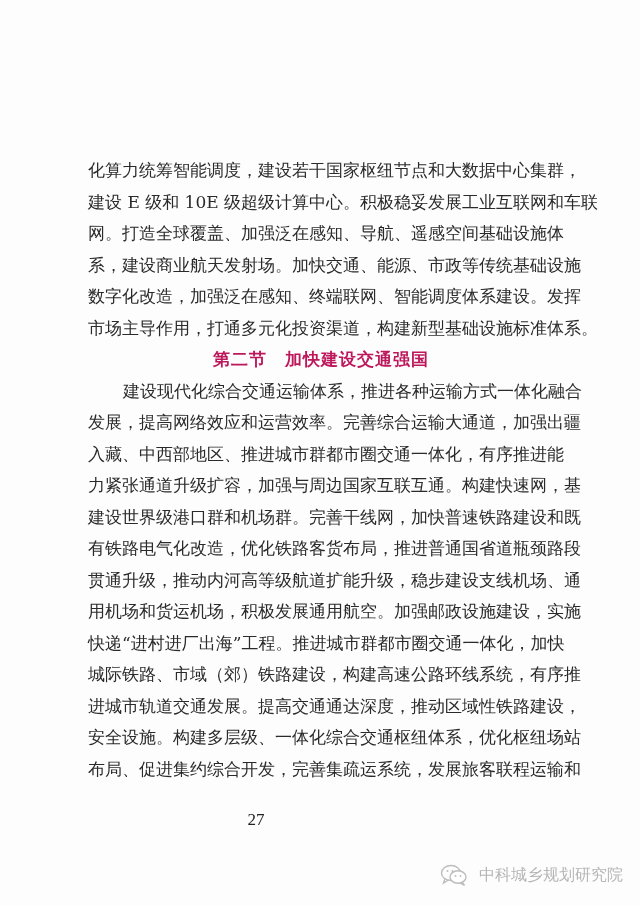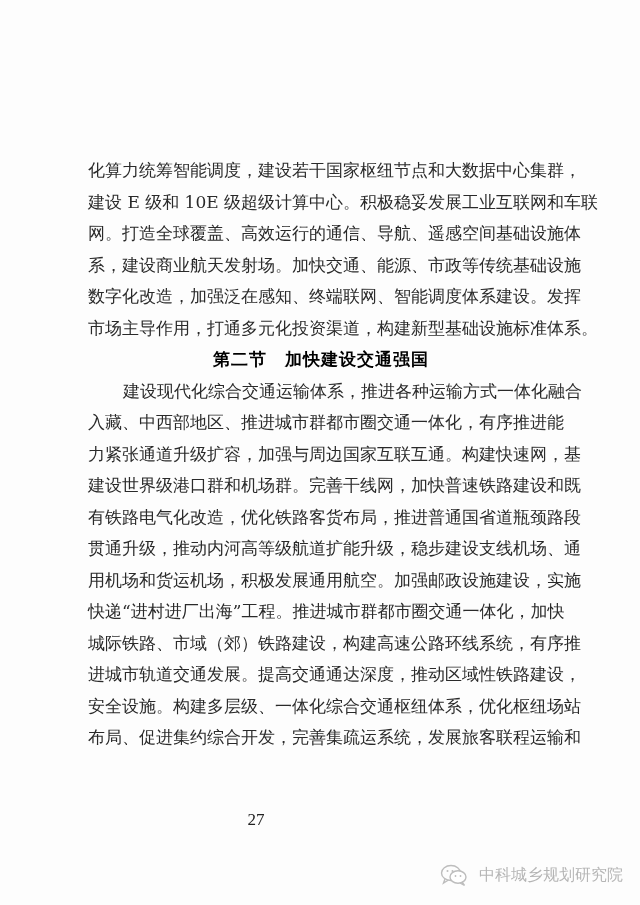--- a/index.html
+++ b/index.html
@@ -40,21 +40,21 @@
     .line.indent {
       padding-left: 35px;
     }
     .heading {
       height: 31.5px;
       line-height: 31.5px;
       font-size: 17px;
       font-weight: bold;
       text-align: center;
       white-space: pre;
-      color: #000000;
+      color: #be185d;
       font-family: "DejaVu Sans", "Liberation Sans", sans-serif;
       letter-spacing: 1px;
     }
     .page-number {
       position: absolute;
       left: 0;
       width: 512px;
       top: 810px;
       text-align: center;
       font-size: 17px;
@@ -86,30 +86,31 @@
 </head>
 <body>
 
 <div class="page">
 
   <div class="body-text">
 
     <div>
       <div class="line">化算力统筹智能调度，建设若干国家枢纽节点和大数据中心集群，</div>
       <div class="line">建设 E 级和 10E 级超级计算中心。积极稳妥发展工业互联网和车联</div>
-      <div class="line">网。打造全球覆盖、高效运行的通信、导航、遥感空间基础设施体</div>
+      <div class="line">网。打造全球覆盖、加强泛在感知、导航、遥感空间基础设施体</div>
       <div class="line">系，建设商业航天发射场。加快交通、能源、市政等传统基础设施</div>
       <div class="line">数字化改造，加强泛在感知、终端联网、智能调度体系建设。发挥</div>
       <div class="line">市场主导作用，打通多元化投资渠道，构建新型基础设施标准体系。</div>
     </div>
 
     <div class="heading">第二节　加快建设交通强国</div>
 
     <div>
       <div class="line indent">建设现代化综合交通运输体系，推进各种运输方式一体化融合</div>
+      <div class="line">发展，提高网络效应和运营效率。完善综合运输大通道，加强出疆</div>
       <div class="line">入藏、中西部地区、推进城市群都市圈交通一体化，有序推进能</div>
       <div class="line">力紧张通道升级扩容，加强与周边国家互联互通。构建快速网，基</div>
       <div class="line">建设世界级港口群和机场群。完善干线网，加快普速铁路建设和既</div>
       <div class="line">有铁路电气化改造，优化铁路客货布局，推进普通国省道瓶颈路段</div>
       <div class="line">贯通升级，推动内河高等级航道扩能升级，稳步建设支线机场、通</div>
       <div class="line">用机场和货运机场，积极发展通用航空。加强邮政设施建设，实施</div>
       <div class="line">快递“进村进厂出海”工程。推进城市群都市圈交通一体化，加快</div>
       <div class="line">城际铁路、市域（郊）铁路建设，构建高速公路环线系统，有序推</div>
       <div class="line">进城市轨道交通发展。提高交通通达深度，推动区域性铁路建设，</div>
       <div class="line">安全设施。构建多层级、一体化综合交通枢纽体系，优化枢纽场站</div>

